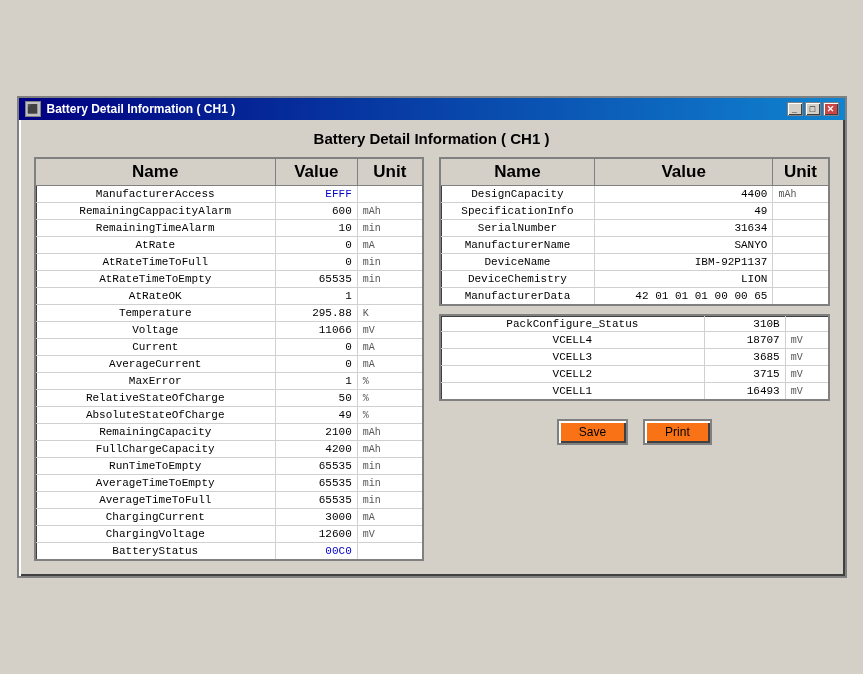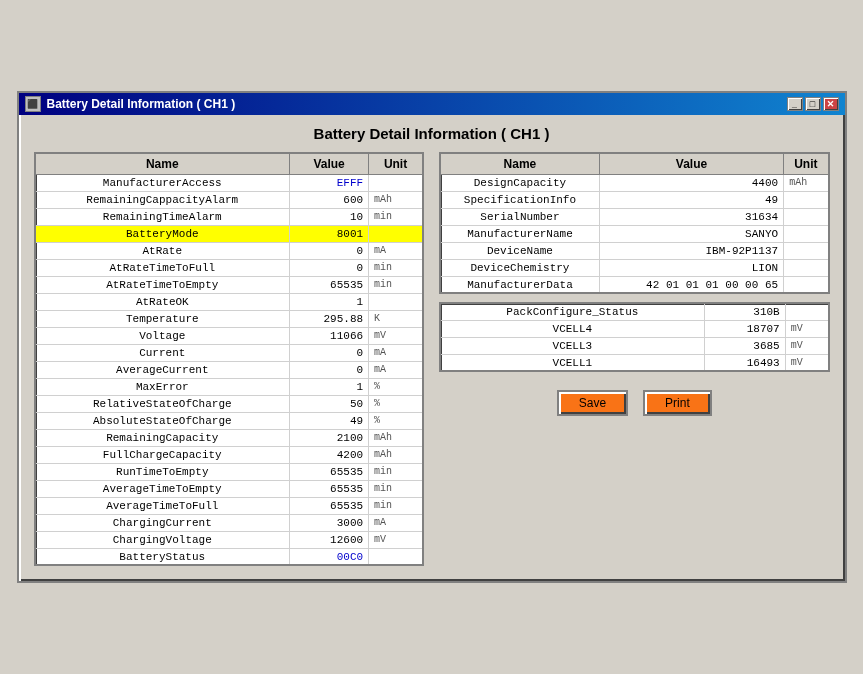--- a/index.html
+++ b/index.html
@@ -89,21 +89,21 @@
       border: 2px solid #808080;
       box-shadow: 1px 1px 0 #404040 inset, -1px -1px 0 #fff inset;
     }
     thead th {
       background: #d4d0c8;
       border: 1px solid #808080;
       padding: 3px 5px;
       text-align: center;
       font-weight: bold;
       font-family: Arial, sans-serif;
-      font-size: 12px;
+      font-size: 17px;
     }
     tbody td {
       border: 1px solid #d0d0d0;
       padding: 1px 5px;
       font-family: 'Courier New', Courier, monospace;
       font-size: 11px;
       color: #000;
       height: 17px;
     }
     .td-name { text-align: center; }
@@ -165,25 +165,20 @@
               <tr>
                 <td class="td-name">RemainingCappacityAlarm</td>
                 <td class="td-value">600</td>
                 <td class="td-unit">mAh</td>
               </tr>
               <tr>
                 <td class="td-name">RemainingTimeAlarm</td>
                 <td class="td-value">10</td>
                 <td class="td-unit">min</td>
               </tr>
-              <tr class="highlight-yellow">
-                <td class="td-name">BatteryMode</td>
-                <td class="td-value">8001</td>
-                <td class="td-unit"></td>
-              </tr>
               <tr>
                 <td class="td-name">AtRate</td>
                 <td class="td-value">0</td>
                 <td class="td-unit">mA</td>
               </tr>
               <tr>
                 <td class="td-name">AtRateTimeToFull</td>
                 <td class="td-value">0</td>
                 <td class="td-unit">min</td>
               </tr>
@@ -336,20 +331,25 @@
                 <td class="td-name">VCELL4</td>
                 <td class="td-value">18707</td>
                 <td class="td-unit">mV</td>
               </tr>
               <tr>
                 <td class="td-name">VCELL3</td>
                 <td class="td-value">3685</td>
                 <td class="td-unit">mV</td>
               </tr>
               <tr>
+                <td class="td-name">VCELL2</td>
+                <td class="td-value">3715</td>
+                <td class="td-unit">mV</td>
+              </tr>
+              <tr>
                 <td class="td-name">VCELL1</td>
                 <td class="td-value">16493</td>
                 <td class="td-unit">mV</td>
               </tr>
             </tbody>
         </table>
 
         <div class="btn-row">
           <button class="win-btn">Save</button>
           <button class="win-btn">Print</button>

